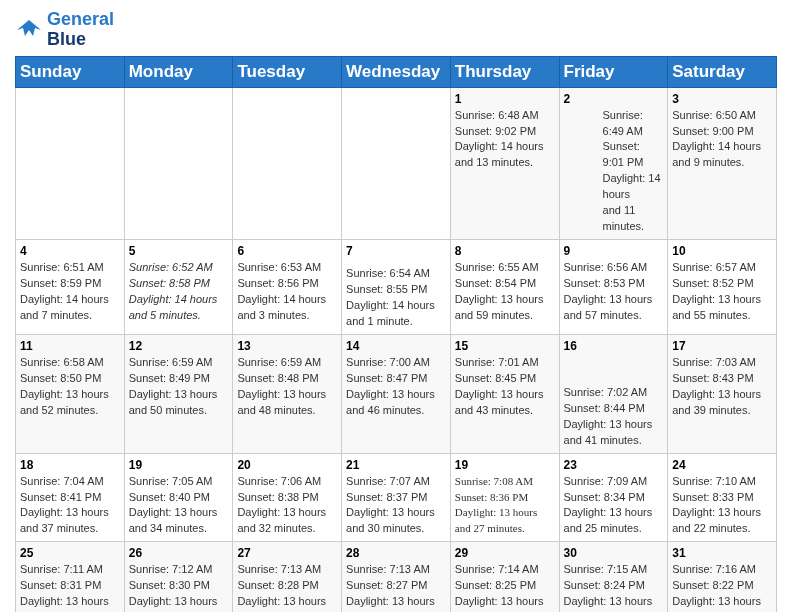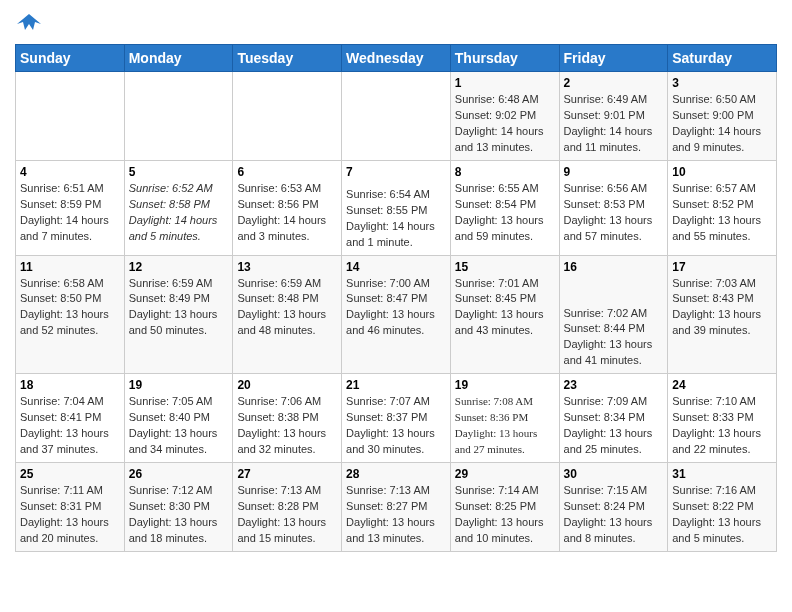--- a/index.html
+++ b/index.html
@@ -50,21 +50,21 @@
     }
     table {
       width: 100%;
       border-collapse: collapse;
       font-size: 10.5px;
     }
     thead tr th {
       background-color: #2979c9;
       color: #fff;
       font-weight: bold;
-      font-size: 14px;
+      font-size: 17px;
       padding: 5px 4px;
       text-align: left;
       border: 1px solid #1a5fa8;
     }
     tbody tr td {
       border: 1px solid #ccc;
       vertical-align: top;
       padding: 4px 4px;
       min-height: 70px;
       height: 88px;
@@ -90,20 +90,25 @@
     }
   </style>
 </head>
 <body>
 
 <div class="header-area">
   <div class="logo">
     <svg class="logo-bird" viewBox="0 0 28 28" xmlns="http://www.w3.org/2000/svg">
       <polygon points="14,4 26,14 20,12 18,20 14,14 10,20 8,12 2,14" fill="#2979c9"></polygon>
     </svg>
+    <div>
+      <div class="logo-text">
+        <span>General</span><br><span style="color:#1a3a6b;">Blue</span>
+      </div>
+    </div>
   </div>
   <div class="title-area">
     <div class="month-title"></div>
     <div class="subtitle"></div>
   </div>
 </div>
 
 <table>
   <thead>
     <tr id="thead-row">
@@ -124,21 +129,21 @@
         <td class="empty-cell"></td>
         <td>
           <div class="day-num">1</div>
           <div class="day-info" style="white-space: pre-line;">Sunrise: 6:48 AM
 Sunset: 9:02 PM
 Daylight: 14 hours
 and 13 minutes.</div>
         </td>
         <td>
           <div class="day-num">2</div>
-          <div class="day-info" style="white-space: pre-line;">Sunrise: 6:49 AM
+          <div class="day-info" style="white-space: pre-line; margin-left: 39px;">Sunrise: 6:49 AM
 Sunset: 9:01 PM
 Daylight: 14 hours
 and 11 minutes.</div>
         </td>
         <td>
           <div class="day-num">3</div>
           <div class="day-info" style="white-space: pre-line;">Sunrise: 6:50 AM
 Sunset: 9:00 PM
 Daylight: 14 hours
 and 9 minutes.</div>

